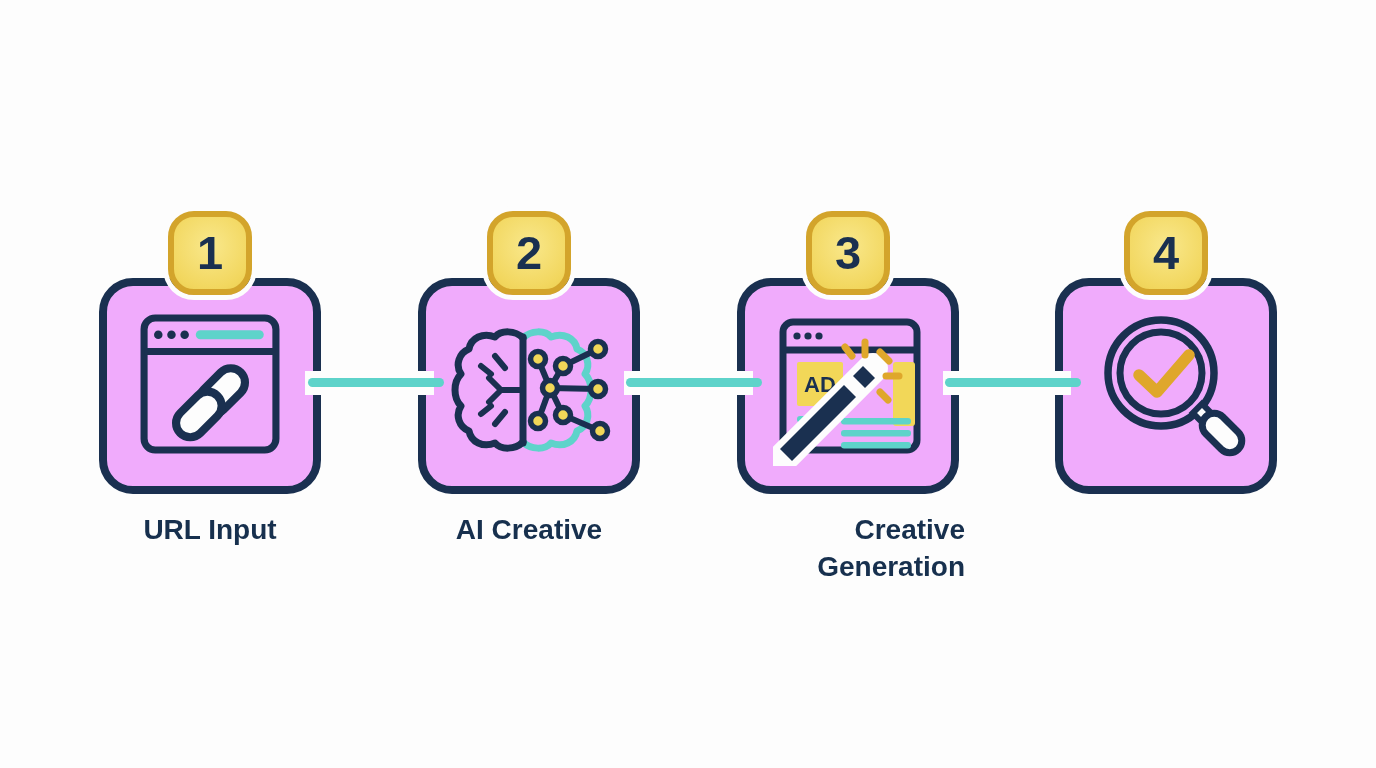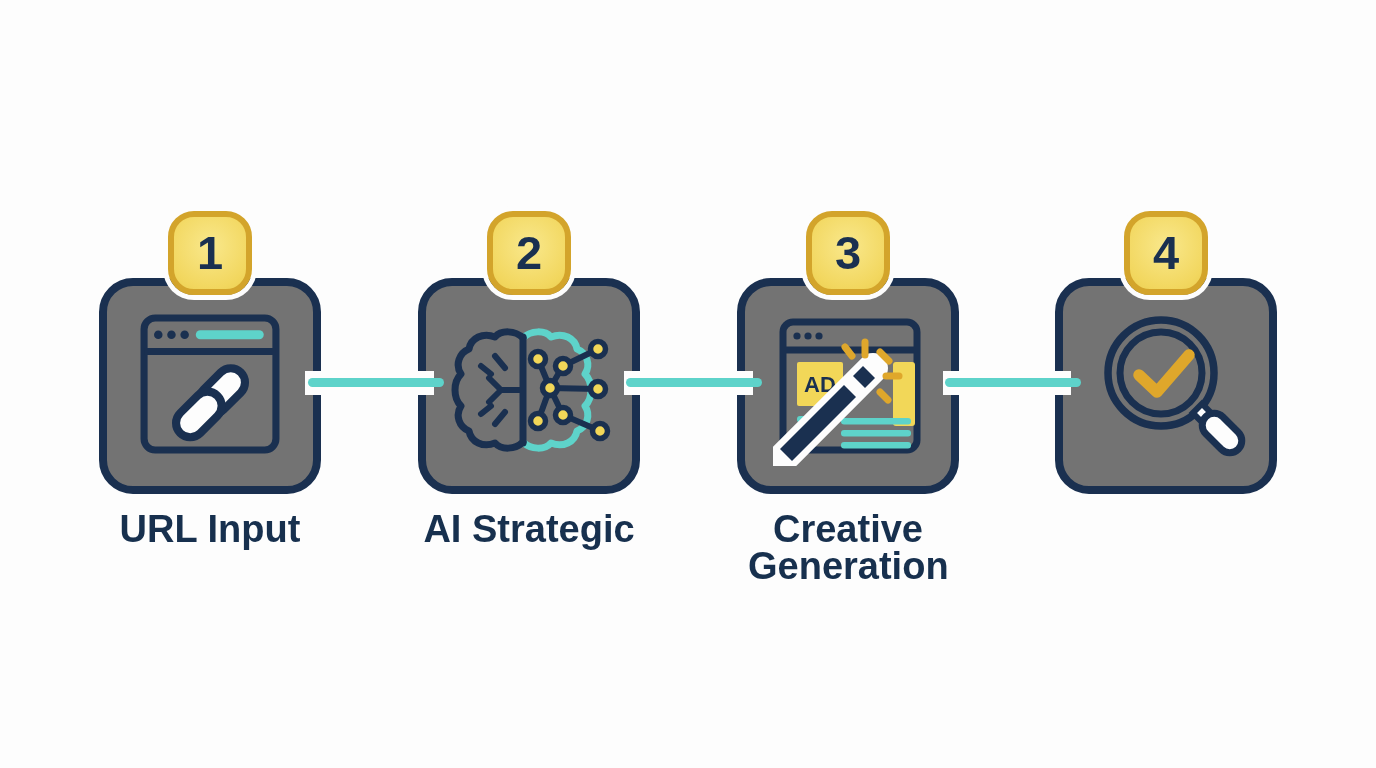--- a/index.html
+++ b/index.html
@@ -8,45 +8,45 @@
     background:#fdfdfd;
     font-family:"Liberation Sans",sans-serif;
   }
   .canvas{position:relative;width:1376px;height:768px;background:#fdfdfd;}
 
   
   .step{position:absolute;top:0;width:222px;height:768px;}
   .box{
     position:absolute;top:278px;left:0;width:222px;height:216px;
     box-sizing:border-box;border:8px solid #1a3050;border-radius:34px;
-    background:#737373;z-index:1;
+    background:#f0abfc;z-index:1;
   }
   .box svg{position:absolute;}
 
   
   .badge{
     position:absolute;top:211px;left:69px;width:84px;height:84px;
     box-sizing:border-box;border:6px solid #d3a42b;border-radius:26px;
     background:radial-gradient(circle at 50% 40%,#f9e88c 0%,#f2d75f 75%,#eccf52 100%);
     box-shadow:0 0 0 5px #fdfdfd;
     z-index:4;display:flex;align-items:center;justify-content:center;
   }
   .badge span{
     font-size:47px;font-weight:700;color:#1a3050;line-height:1;
     transform:translateY(-1px);
   }
 
   
   .label{
     position:absolute;top:511px;z-index:1;
-    font-size:38px;font-weight:700;color:#17304e;
+    font-size:28px;font-weight:700;color:#17304e;
     line-height:37px;text-align:center;
   }
   .label.wide{left:-29px;width:280px;}
-  .label.narrow{left:11px;width:200px;}
+  .label.narrow{left:28px;width:200px;text-align:right;}
 
   
   .gap-mask{
     position:absolute;top:371px;width:24px;height:24px;
     background:#fdfdfd;z-index:2;
   }
   .connector{
     position:absolute;top:378px;height:9px;width:136px;
     background:#5ed3ca;border-radius:5px;z-index:3;
   }
@@ -117,21 +117,21 @@
           <circle cx="147" cy="61" r="7.5"></circle>
           <circle cx="87" cy="93" r="7.5"></circle>
           <circle cx="112" cy="87" r="7.5"></circle>
           <circle cx="149" cy="103" r="7.5"></circle>
         </g>
       </svg>
     </div>
     <div class="badge">
       <span>2</span>
     </div>
-    <div class="label wide">AI Strategic</div>
+    <div class="label wide">AI Creative</div>
   </div>
 
   <div class="step" style="left:737px">
     <div class="box">
       <svg width="152" height="152" viewBox="0 0 152 152" style="left:28px;top:28px">
         <rect x="10" y="8" width="134" height="128" rx="10" fill="none" stroke="#1a3050" stroke-width="7"></rect>
         <line x1="10" y1="36" x2="144" y2="36" stroke="#1a3050" stroke-width="7"></line>
         <circle cx="24" cy="22" r="3.6" fill="#1a3050"></circle>
         <circle cx="35" cy="22" r="3.6" fill="#1a3050"></circle>
         <circle cx="46" cy="22" r="3.6" fill="#1a3050"></circle>

